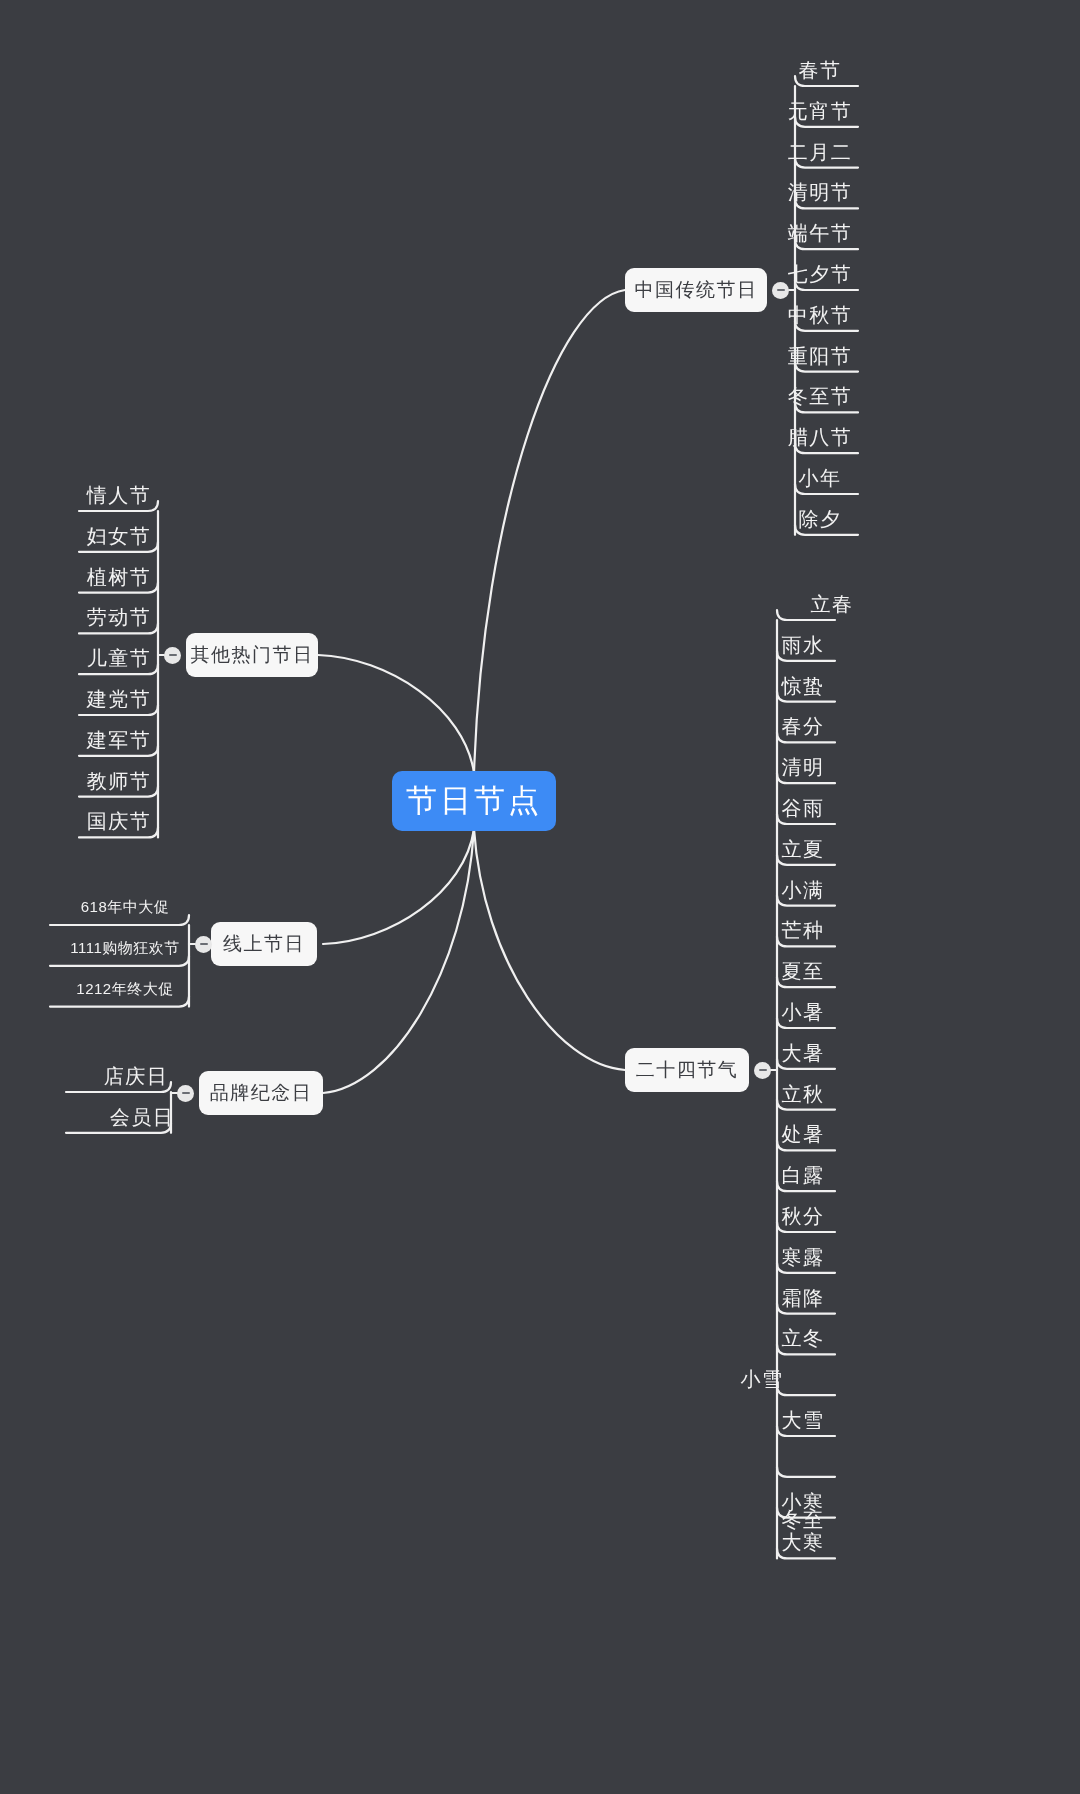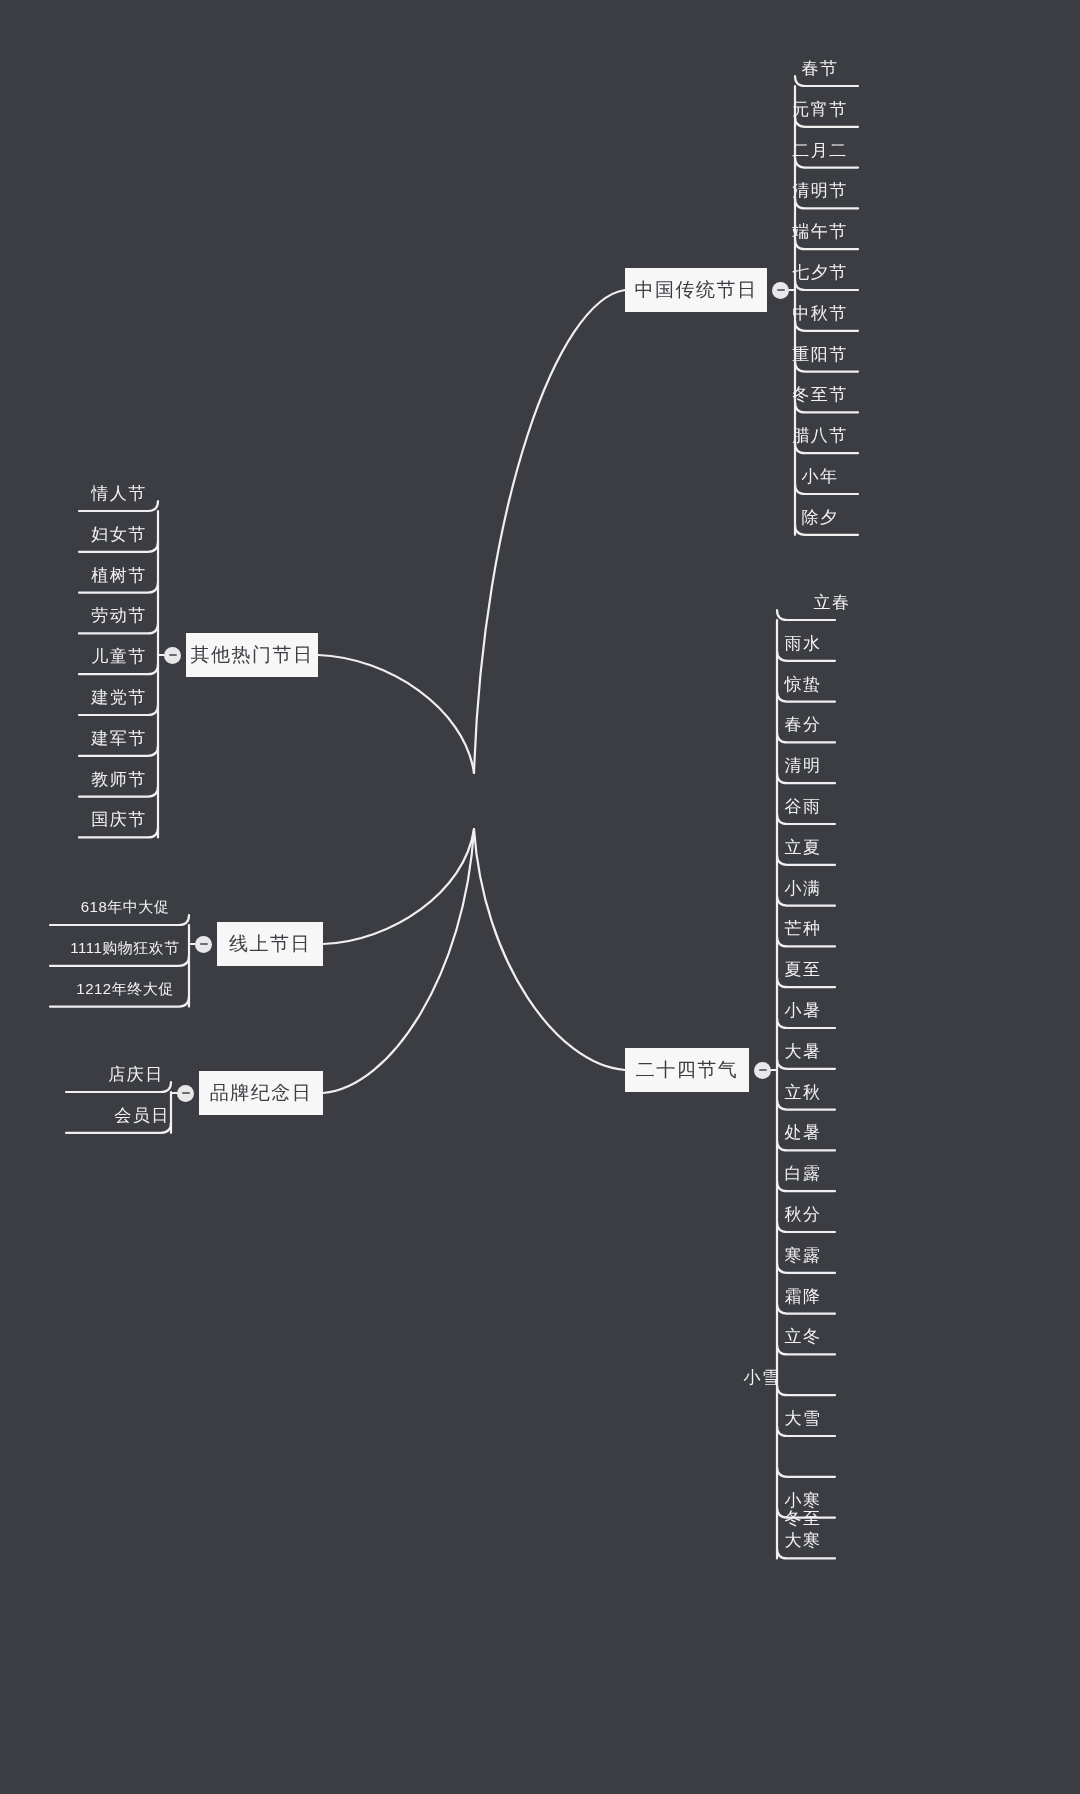--- a/index.html
+++ b/index.html
@@ -25,21 +25,21 @@
     letter-spacing:3px;
     box-sizing:border-box;
     padding:0 14px;
   }
 
   
   .branch-node{
     position:absolute;
     background:#f7f7f7;
     color:#3b3d42;
-    border-radius:0;
+    border-radius:9px;
     display:flex;align-items:center;justify-content:center;
     font-size:19px;
     letter-spacing:1.5px;
     box-sizing:border-box;
     padding:0 12px;
     white-space:nowrap;
   }
 
   
   .toggle{
@@ -50,21 +50,21 @@
     display:flex;align-items:center;justify-content:center;
   }
   .toggle .bar{
     width:8px;height:2px;background:#6a6d73;border-radius:1px;
   }
 
   
   .leaf{
     position:absolute;
     color:#f2f2f2;
-    font-size:17px;
+    font-size:20px;
     letter-spacing:1.5px;
     white-space:nowrap;
     text-align:center;
     line-height:1;
   }
   .leaf.small{font-size:15px;letter-spacing:0.5px;}
 </style>
 </head>
 <body>
 
@@ -129,20 +129,21 @@
       <path d="M 189 925 L 189 1006.6" fill="none" stroke="#f0f0f0" stroke-width="2.2" stroke-linecap="round" stroke-linejoin="round"></path>
       <path d="M 50 925 L 179 925 Q 189 925, 189 915" fill="none" stroke="#f0f0f0" stroke-width="2.2" stroke-linecap="round" stroke-linejoin="round"></path>
       <path d="M 50 965.8 L 179 965.8 Q 189 965.8, 189 955.8" fill="none" stroke="#f0f0f0" stroke-width="2.2" stroke-linecap="round" stroke-linejoin="round"></path>
       <path d="M 50 1006.6 L 179 1006.6 Q 189 1006.6, 189 996.6" fill="none" stroke="#f0f0f0" stroke-width="2.2" stroke-linecap="round" stroke-linejoin="round"></path>
       <path d="M 474 829 C 464.94 974.2, 390.95 1087.72, 323 1093" fill="none" stroke="#f0f0f0" stroke-width="2.2" stroke-linecap="round" stroke-linejoin="round"></path>
       <path d="M 177 1093 L 171 1093" fill="none" stroke="#f0f0f0" stroke-width="2.2" stroke-linecap="round" stroke-linejoin="round"></path>
       <path d="M 171 1092 L 171 1132.8" fill="none" stroke="#f0f0f0" stroke-width="2.2" stroke-linecap="round" stroke-linejoin="round"></path>
       <path d="M 66 1092 L 161 1092 Q 171 1092, 171 1082" fill="none" stroke="#f0f0f0" stroke-width="2.2" stroke-linecap="round" stroke-linejoin="round"></path>
       <path d="M 66 1132.8 L 161 1132.8 Q 171 1132.8, 171 1122.8" fill="none" stroke="#f0f0f0" stroke-width="2.2" stroke-linecap="round" stroke-linejoin="round"></path>
     </svg>
+<div class="root-node" style="left: 392px; top: 771px; width: 164px; height: 60px; background: rgb(61, 139, 245); color: rgb(255, 255, 255);">节日节点</div>
     <div class="branch-node" style="left: 625px; top: 268px; width: 142px; height: 44px;">中国传统节日</div>
     <div class="toggle" style="top: 281.5px; left: 772px;">
       <div class="bar"></div>
     </div>
     <div class="leaf" style="left: 730px; width: 180px; top: 60px;">春节</div>
     <div class="leaf" style="left: 730px; width: 180px; top: 100.8px;">元宵节</div>
     <div class="leaf" style="left: 730px; width: 180px; top: 141.6px;">二月二</div>
     <div class="leaf" style="left: 730px; width: 180px; top: 182.4px;">清明节</div>
     <div class="leaf" style="left: 730px; width: 180px; top: 223.2px;">端午节</div>
     <div class="leaf" style="left: 730px; width: 180px; top: 264px;">七夕节</div>
@@ -186,21 +187,21 @@
     </div>
     <div class="leaf" style="left: 29px; width: 180px; top: 485px;">情人节</div>
     <div class="leaf" style="left: 29px; width: 180px; top: 525.8px;">妇女节</div>
     <div class="leaf" style="left: 29px; width: 180px; top: 566.6px;">植树节</div>
     <div class="leaf" style="left: 29px; width: 180px; top: 607.4px;">劳动节</div>
     <div class="leaf" style="left: 29px; width: 180px; top: 648.2px; text-align: center;">儿童节</div>
     <div class="leaf" style="left: 29px; width: 180px; top: 689px; font-family: Liberation Serif, serif;">建党节</div>
     <div class="leaf" style="left: 29px; width: 180px; top: 729.8px;">建军节</div>
     <div class="leaf" style="left: 29px; width: 180px; top: 770.6px;">教师节</div>
     <div class="leaf" style="left: 29px; width: 180px; top: 811.4px;">国庆节</div>
-    <div class="branch-node" style="left: 217px; top: 922px; width: 106px; height: 44px;">线上节日</div>
+    <div class="branch-node" style="left: 211px; top: 922px; width: 106px; height: 44px;">线上节日</div>
     <div class="toggle" style="top: 935.5px; left: 195px;">
       <div class="bar"></div>
     </div>
     <div class="leaf small" style="left: 35px; width: 180px; top: 899px;">618年中大促</div>
     <div class="leaf small" style="left: 35px; width: 180px; top: 939.8px;">1111购物狂欢节</div>
     <div class="leaf small" style="left: 35px; width: 180px; top: 980.6px;">1212年终大促</div>
     <div class="branch-node" style="left: 199px; top: 1071px; width: 124px; height: 44px;">品牌纪念日</div>
     <div class="toggle" style="top: 1084.5px; left: 177px;">
       <div class="bar"></div>
     </div>

